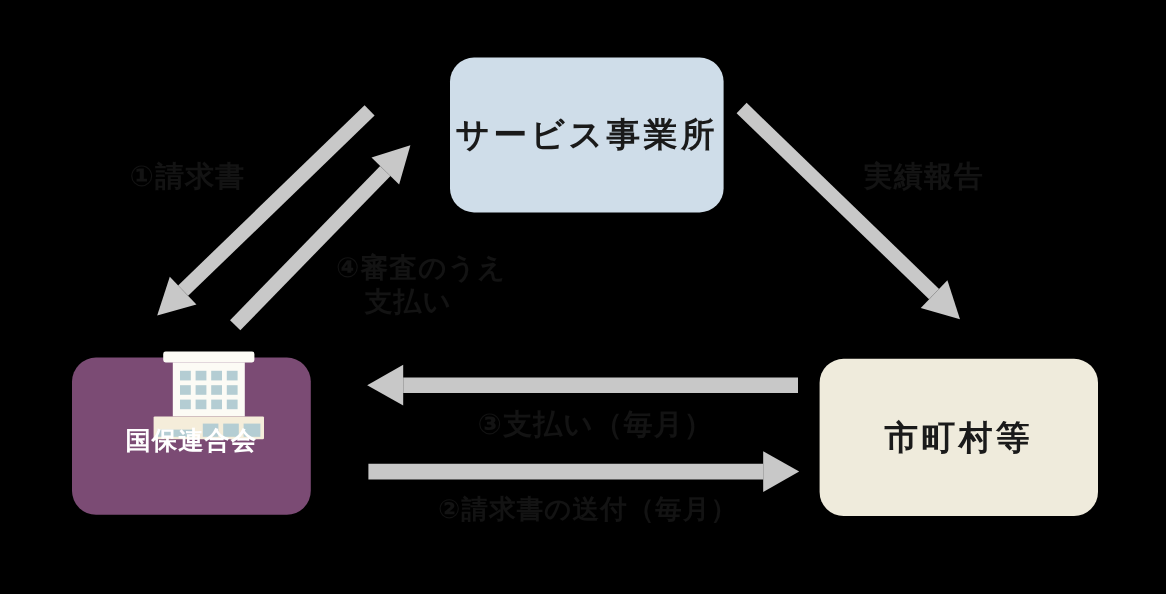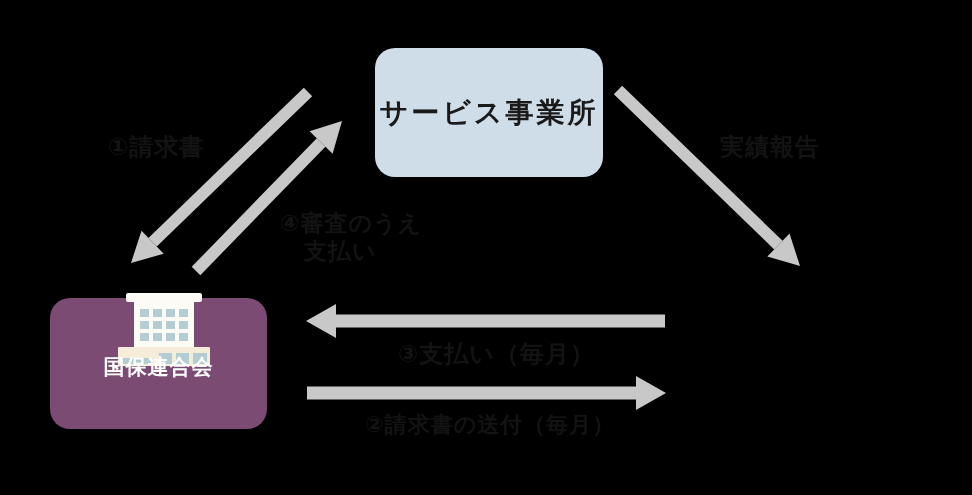--- a/index.html
+++ b/index.html
@@ -15,21 +15,21 @@
     position:absolute;
     border-radius:20px;
     display:flex;align-items:center;justify-content:center;
     box-sizing:border-box;
   }
   #node-service{
     left:375px;top:48px;width:228px;height:129px;
     background:#cfdde9;
   }
   #node-kokuho{
-    left:50px;top:298px;width:217px;height:131px;
+    left:60px;top:298px;width:199px;height:131px;
     background:#7b4b74;
   }
   #node-municipality{
     left:683px;top:299px;width:232px;height:131px;
     background:#efebdc;
   }
   .node-label{
     font-weight:bold;color:#1a1a1a;
     font-size:28px;letter-spacing:3px;white-space:nowrap;
   }
@@ -141,20 +141,23 @@
       <div class="annex">
         <span class="band"></span>
         <span class="awin"></span>
           <span class="awin"></span>
           <span class="awin"></span>
       </div>
     </div>
     <span class="node-label">国保連合会</span>
   </div>
 
+  <div class="node" id="node-municipality">
+    <span class="node-label">市町村等</span>
+  </div>
 
   <div class="flow-label" id="label-claim">①請求書</div>
 
   <div class="flow-label" id="label-pay-provider-1">④審査のうえ</div>
   <div class="flow-label" id="label-pay-provider-2">支払い</div>
 
   <div class="flow-label" id="label-report">実績報告</div>
 
   <div class="flow-label" id="label-pay-kokuho">③支払い（毎月）</div>
 

